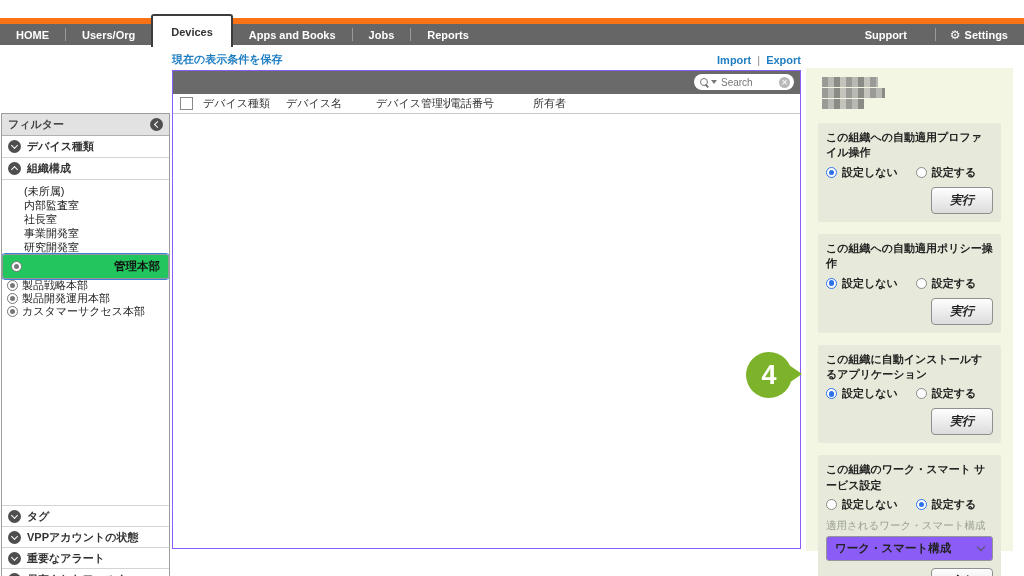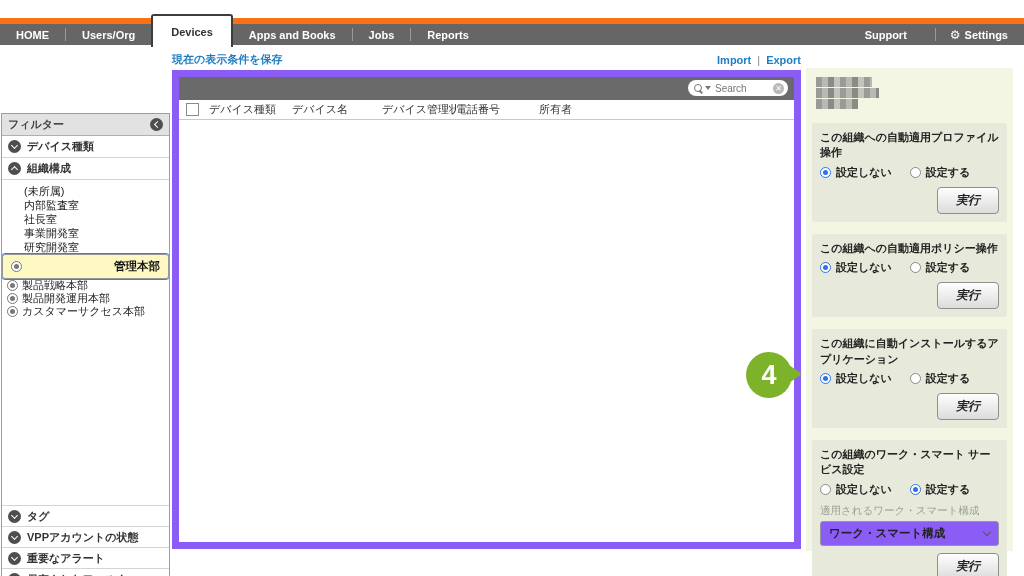--- a/index.html
+++ b/index.html
@@ -35,44 +35,44 @@
           padding:0 6px;font-weight:700;color:#333;cursor:pointer;background:#fff;box-sizing:border-box;}
   .sb-row.bt{border-top:1px solid #d4d4d4;border-bottom:none;height:21px;}
   .circ{width:13px;height:13px;min-width:13px;border-radius:50%;background:#4e4e4e;position:relative;display:inline-block;}
   .chev{position:absolute;left:4px;top:4px;width:4px;height:4px;border-left:1.5px solid #fff;border-bottom:1.5px solid #fff;}
   .chev.down{transform:rotate(-45deg);top:3px;}
   .chev.up{transform:rotate(135deg);top:5px;}
   .chev.left{transform:rotate(45deg);left:5px;}
   .tree{flex:1;overflow:hidden;padding-top:4px;}
   .leaf{padding:1px 4px 1px 22px;line-height:12px;font-size:11px;color:#222;cursor:pointer;}
   .node{display:flex;align-items:center;gap:4px;padding:1px 4px 1px 5px;line-height:11px;font-size:11px;color:#222;cursor:pointer;}
-  .node.sel{background:#fef9c3;outline:1px solid #3d7fd9;color:#111;font-family:Liberation Serif, serif;}
+  .node.sel{background:#22c55e;outline:1px solid #3d7fd9;color:#111;font-family:Liberation Serif, serif;}
   .texp{width:9px;height:9px;min-width:9px;border:1px solid #777;border-radius:50%;position:relative;background:#fff;}
   .texp::after{content:'';position:absolute;inset:2px;background:#777;border-radius:50%;}
 
   
-  .tablebox{position:absolute;left:172px;top:70px;width:629px;height:479px;border:7px solid #8b5cf6;
+  .tablebox{position:absolute;left:172px;top:70px;width:629px;height:479px;border:1px solid #8b5cf6;
             background:#fff;box-sizing:border-box;}
   .tbar{height:23px;background:#6a6a6a;position:relative;}
   .searchpill{position:absolute;right:6px;top:3px;width:100px;height:16px;background:#fff;
               border-radius:9px;display:flex;align-items:center;padding:0 4px;box-sizing:border-box;gap:2px;}
   .mag{width:6px;height:6px;border:1.5px solid #777;border-radius:50%;position:relative;margin-left:2px;}
   .mag::after{content:'';position:absolute;width:4px;height:1.5px;background:#777;transform:rotate(45deg);left:4px;top:6px;}
   .magcaret{width:0;height:0;border-left:3px solid transparent;border-right:3px solid transparent;border-top:4px solid #777;margin-left:1px;}
   .searchpill input{border:none;outline:none;flex:1;min-width:0;font-size:10px;color:#555;background:transparent;padding:0 2px;}
   .clearx{width:11px;height:11px;min-width:11px;border-radius:50%;background:#b9b9b9;color:#fff;font-size:8px;
           line-height:11px;text-align:center;font-weight:700;}
   .thead{height:19px;border-bottom:1px solid #c9c9c9;display:flex;align-items:center;font-size:11px;color:#333;}
   .thead .cb{width:11px;height:11px;border:1px solid #8a8a8a;background:#fff;margin:0 10px 0 7px;}
   .col{white-space:nowrap;overflow:hidden;}
   .c1{width:83px;} .c2{width:90px;} .c3{width:74px;} .c4{width:83px;} .c5{flex:1;}
 
   
   .rpanel{position:absolute;left:806px;top:68px;width:207px;height:483px;background:#f3f6e2;
-          padding:7px 6px;box-sizing:border-box;}
+          padding:7px 12px;box-sizing:border-box;}
   .redact{margin:2px 0 14px 4px;}
   .redact div{height:10px;margin-bottom:1px;
       background:repeating-linear-gradient(90deg,#9a9a96 0 6px,#b9b9b3 6px 12px,#8b8b86 12px 18px,#c4c4bd 18px 24px),
                  repeating-linear-gradient(0deg,rgba(255,255,255,.25) 0 5px,rgba(0,0,0,.12) 5px 10px);}
   .card{background:#e7eada;border-radius:2px;padding:7px 8px 8px;margin-bottom:12px;font-size:11px;
         box-sizing:border-box;position:relative;}
   .ctitle{font-weight:700;color:#222;line-height:1.4;margin-bottom:4px;}
   .rrow{display:flex;align-items:center;gap:5px;font-weight:700;color:#222;}
   .rgap{width:8px;}
   .radio{width:11px;height:11px;min-width:11px;border:1px solid #8a8a8a;border-radius:50%;background:#fff;position:relative;box-sizing:border-box;}

